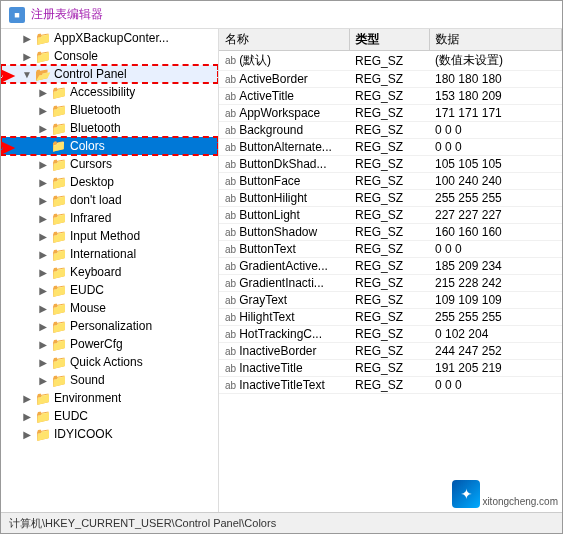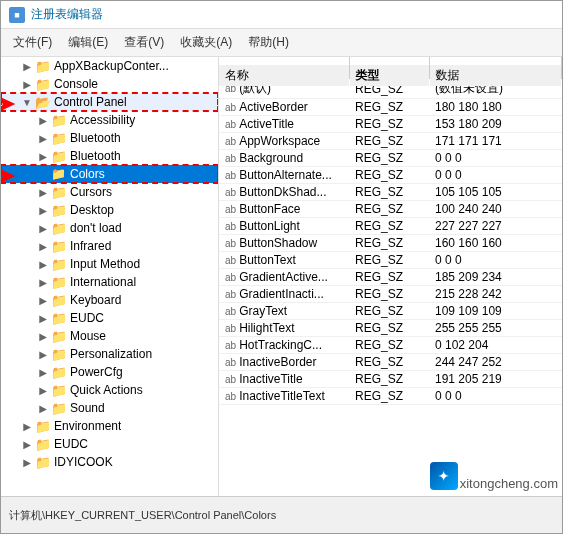--- a/index.html
+++ b/index.html
@@ -34,21 +34,21 @@
       background: #4a90d9;
       border-radius: 2px;
       display: flex;
       align-items: center;
       justify-content: center;
       color: white;
       font-size: 9px;
     }
     .title-text {
       font-size: 12px;
-      color: #0369a1;
+      color: #a21caf;
     }
     .menu-bar {
       display: flex;
       background: #f5f5f5;
       border-bottom: 1px solid #ddd;
       padding: 2px 4px;
     }
     .menu-item {
       padding: 3px 8px;
       cursor: pointer;
@@ -129,30 +129,30 @@
     }
     .reg-table th {
       background: #f0f0f0;
       border-bottom: 1px solid #ccc;
       border-right: 1px solid #ccc;
       padding: 2px 6px;
       text-align: left;
       font-weight: normal;
       font-size: 12px;
       position: sticky;
-      top: 8px;
+      top: 0;
     }
     .reg-table td {
       padding: 1px 6px;
       border-bottom: 1px solid #f0f0f0;
       font-size: 12px;
       white-space: nowrap;
     }
     .status-bar {
-      height: 37px;
+      height: 21px;
       background: #f0f0f0;
       border-top: 1px solid #ccc;
       display: flex;
       align-items: center;
       padding: 0 8px;
       font-size: 11px;
       color: #333;
     }
     .rel-wrap {
       position: relative;
@@ -163,27 +163,20 @@
 
 <div class="window">
 
   <div class="title-bar">
     <div class="title-bar-icon">
       <span style="font-size:9px;">■</span>
     </div>
     <span class="title-text">注册表编辑器</span>
   </div>
 
-  <div class="menu-bar">
-    <span class="menu-item">文件(F)</span>
-    <span class="menu-item">编辑(E)</span>
-    <span class="menu-item">查看(V)</span>
-    <span class="menu-item">收藏夹(A)</span>
-    <span class="menu-item">帮助(H)</span>
-  </div>
 
   <div class="content">
 
     <div class="left-pane">
 
       <div class="tree-item indent-1">
         <span class="tree-expand">▶</span>
         <span class="folder-icon folder-yellow">📁</span>
         <span class="tree-label">AppXBackupConter...</span>
       </div>
@@ -373,20 +366,25 @@
               <td><span style="color:#666;font-size:10px;margin-right:3px;">ab</span>ButtonDkShad...</td>
               <td>REG_SZ</td>
               <td>105 105 105</td>
             </tr>
             <tr>
               <td><span style="color:#666;font-size:10px;margin-right:3px;">ab</span>ButtonFace</td>
               <td>REG_SZ</td>
               <td>100 240 240</td>
             </tr>
             <tr>
+              <td><span style="color:#666;font-size:10px;margin-right:3px;">ab</span>ButtonHilight</td>
+              <td>REG_SZ</td>
+              <td>255 255 255</td>
+            </tr>
+            <tr>
               <td><span style="color:#666;font-size:10px;margin-right:3px;">ab</span>ButtonLight</td>
               <td>REG_SZ</td>
               <td>227 227 227</td>
             </tr>
             <tr>
               <td><span style="color:#666;font-size:10px;margin-right:3px;">ab</span>ButtonShadow</td>
               <td>REG_SZ</td>
               <td>160 160 160</td>
             </tr>
             <tr>
@@ -435,21 +433,21 @@
               <td>0 0 0</td>
             </tr>
           </tbody>
       </table>
 
       <div style="position:absolute;bottom:4px;right:4px;display:flex;flex-direction:column;align-items:center;">
         <div style="display:flex;align-items:center;gap:2px;">
           <div style="width:28px;height:28px;background:linear-gradient(135deg,#0055aa,#00aaff);border-radius:4px;display:flex;align-items:center;justify-content:center;">
             <span style="color:white;font-size:14px;">✦</span>
           </div>
-          <div style="font-size:13px;color:#555;line-height:1.2;margin-top:16px;">
+          <div style="font-size:10px;color:#555;line-height:1.2;margin-top:16px;">
             <div>xitongcheng.com</div>
           </div>
         </div>
       </div>
     </div>
   </div>
 
   <div class="status-bar">
     <span>计算机\HKEY_CURRENT_USER\Control Panel\Colors</span>
   </div>

